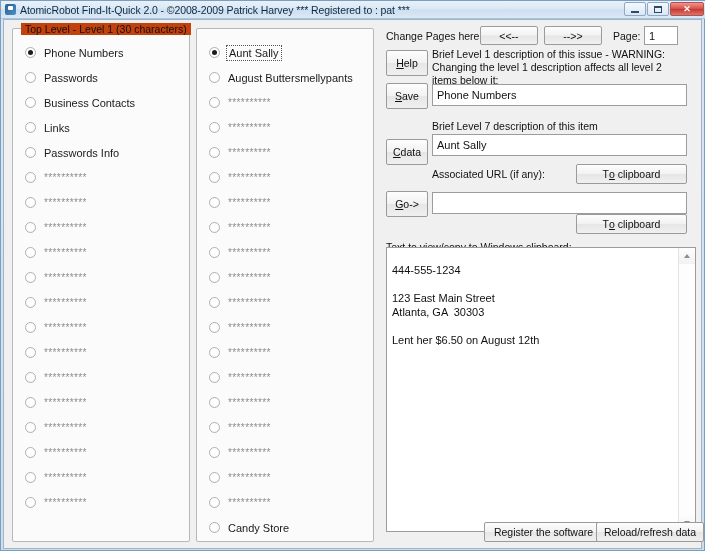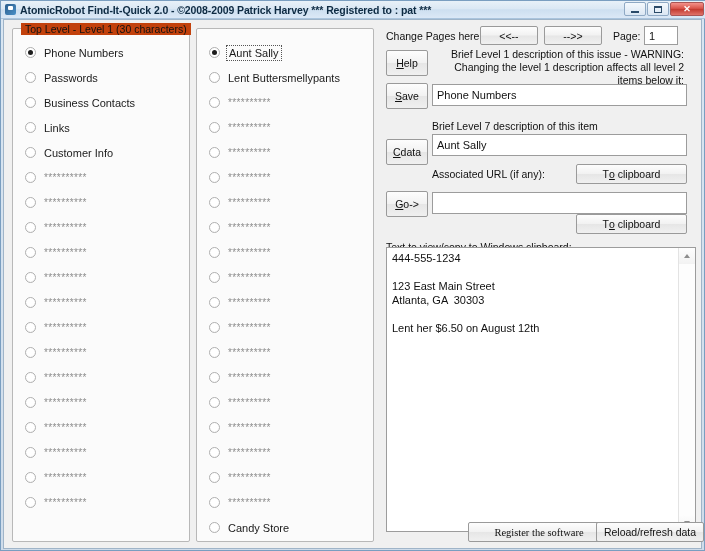--- a/index.html
+++ b/index.html
@@ -47,21 +47,21 @@
     content: "";
     position: absolute;
     left: 3px; top: 2px;
     width: 5px; height: 4px;
     background: #fff;
     border-radius: 1px;
   }
   #title-text {
     font-size: 10.5px;
     color: #0d2a42;
-    font-weight: bold;
+    font-weight: normal;
     white-space: nowrap;
     letter-spacing: -0.1px;
   }
   #win-buttons {
     position: absolute;
     right: 2px; top: 1px;
     display: flex;
     gap: 1px;
   }
   .winbtn {
@@ -218,21 +218,20 @@
     padding: 2px 4px;
     outline: none;
   }
 
   #desc1-text {
     position: absolute;
     font-size: 10.5px;
     color: #111;
     line-height: 13px;
     width: 252px;
-    text-align: right;
   }
 
   
   #bigtext-wrap {
     position: absolute;
     left: 6px; top: 223px;
     width: 310px;
     height: 285px;
     border: 1px solid #9c9c9c;
     background: #fff;
@@ -244,21 +243,21 @@
     width: 292px;
     height: 283px;
     box-sizing: border-box;
     border: none;
     resize: none;
     outline: none;
     font-family: "Liberation Sans", sans-serif;
     font-size: 11px;
     color: #111;
     line-height: 14px;
-    padding: 3px 5px;
+    padding: 15px 5px;
     background: #fff;
     overflow: hidden;
   }
   #vscroll {
     position: absolute;
     right: 0; top: 0;
     width: 17px;
     height: 283px;
     background: #fdfdfd;
     border-left: 1px solid #e3e3e3;
@@ -328,21 +327,21 @@
           <div class="radio-row">
             <span class="radio"></span>
             <span class="radio-label">Business Contacts</span>
           </div>
           <div class="radio-row">
             <span class="radio"></span>
             <span class="radio-label">Links</span>
           </div>
           <div class="radio-row">
             <span class="radio"></span>
-            <span class="radio-label">Customer Info</span>
+            <span class="radio-label">Passwords Info</span>
           </div>
           <div class="radio-row">
             <span class="radio"></span>
             <span class="radio-label placeholder">**********</span>
           </div>
           <div class="radio-row">
             <span class="radio"></span>
             <span class="radio-label placeholder">**********</span>
           </div>
           <div class="radio-row">
@@ -397,21 +396,21 @@
     </div>
 
     <div class="groupbox" id="list-level2">
       <div class="radio-list" id="level2-list">
           <div class="radio-row">
             <span class="radio checked"></span>
             <span class="radio-label focused">Aunt Sally</span>
           </div>
           <div class="radio-row">
             <span class="radio"></span>
-            <span class="radio-label">Lent Buttersmellypants</span>
+            <span class="radio-label">August Buttersmellypants</span>
           </div>
           <div class="radio-row">
             <span class="radio"></span>
             <span class="radio-label placeholder">**********</span>
           </div>
           <div class="radio-row">
             <span class="radio"></span>
             <span class="radio-label placeholder">**********</span>
           </div>
           <div class="radio-row">
@@ -540,18 +539,18 @@
             </div>
           <div class="sb-arrow down">
               <div class="tri down"></div>
             </div>
         </div>
       </div>
 
     </div>
 
     <div id="bottom-bar">
-      <button class="btn" style="left:464px; top:2px; width:142px; height:20px;font-family:Liberation Serif, serif;">Register the software</button>
+      <button class="btn" style="left:480px; top:2px; width:119px; height:20px;">Register the software</button>
       <button class="btn" style="left:592px; top:2px; width:108px; height:20px;">Reload/refresh data</button>
     </div>
 
   </div>
 </div>
 
 </body></html>

